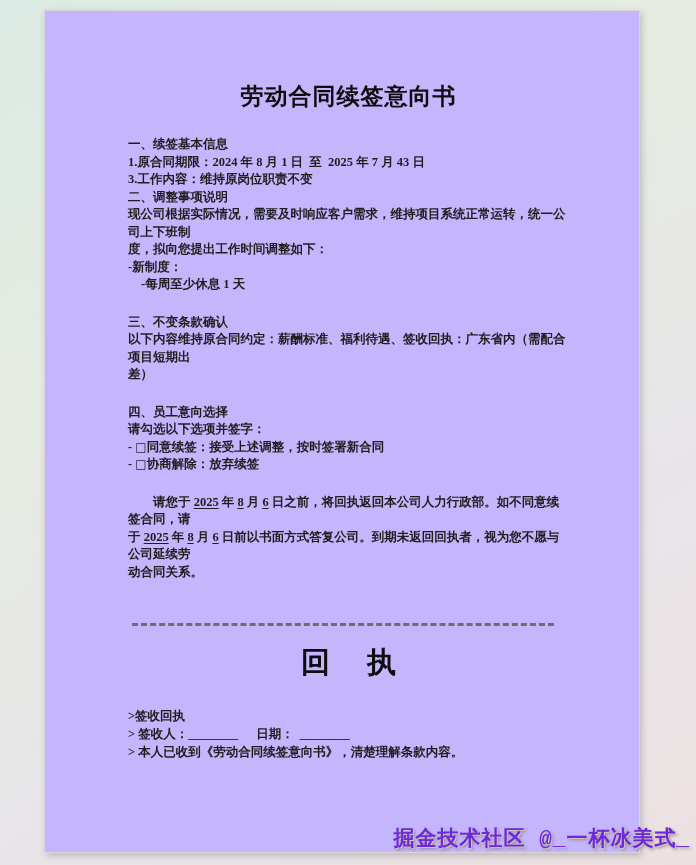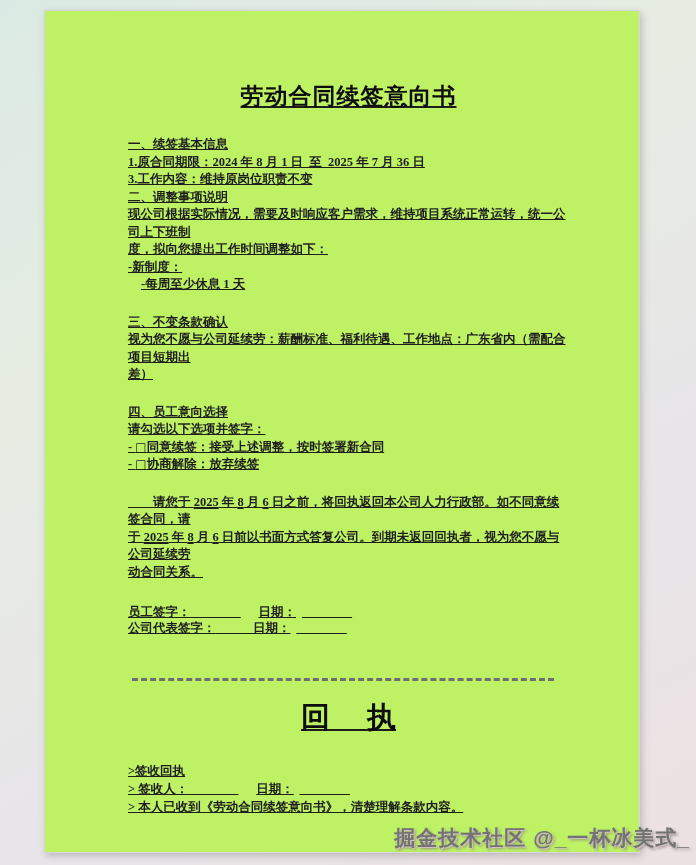--- a/index.html
+++ b/index.html
@@ -6,26 +6,25 @@
   html, body { width: 696px; height: 865px; overflow: hidden; }
   body {
     position: relative;
     font-family: "Liberation Serif", "DejaVu Serif", serif;
     background: linear-gradient(150deg, #dbeae4 0%, #e6ece2 32%, #e8e5e9 68%, #ece1e1 100%);
   }
   .page {
     position: absolute;
     left: 44px; top: 10px;
     width: 596px; height: 843px;
-    background: #bef264;
+    background: #c4b5fd;
     border: 1px solid #d8d6d8;
     box-shadow: 2px 3px 7px rgba(110,105,115,0.35);
     padding: 72px 70px 0 83px;
     color: #1e1e1e;
-    text-decoration: underline;
   }
   .doc-title {
     font-family: "Liberation Sans", "DejaVu Sans", sans-serif;
     font-size: 23px;
     font-weight: 700;
     color: #0d0d0d;
     text-align: center;
     line-height: 26px;
     letter-spacing: 1px;
     white-space: pre;
@@ -81,75 +80,71 @@
   .receipt-block { margin-top: 32px; }
   .receipt-line {
     font-weight: 600;
     font-size: 12.5px;
     line-height: 18px;
     white-space: pre;
   }
   .watermark {
     position: absolute;
     right: 6px; bottom: 13px;
-    font-family: Liberation Sans, sans-serif;
+    font-family: Liberation Mono, monospace;
     font-size: 21px;
     font-weight: 600;
     letter-spacing: 1px;
-    color: #737373;
+    color: #6d28d9;
     text-shadow: 1px 1px 0 #cfc2c2, 2px 2px 3px rgba(140,125,125,0.85);
     white-space: pre;
     z-index: 5;
     text-align: center;
   }
 </style>
 </head>
 <body>
 
 <div class="page">
 
   <h1 class="doc-title">劳动合同续签意向书</h1>
 
   <div class="section first">
     <div class="heading">一、续签基本信息</div>
-    <div class="line">1.原合同期限：2024 年 8 月 1 日  至  2025 年 7 月 36 日</div>
+    <div class="line">1.原合同期限：2024 年 8 月 1 日  至  2025 年 7 月 43 日</div>
     <div class="line">3.工作内容：维持原岗位职责不变</div>
   </div>
 
   <div class="section">
     <div class="heading">二、调整事项说明</div>
     <div class="para">现公司根据实际情况，需要及时响应客户需求，维持项目系统正常运转，统一公司上下班制
 度，拟向您提出工作时间调整如下：</div>
     <div class="line">-新制度：</div>
     <div class="line indent1">-每周至少休息 1 天</div>
   </div>
 
   <div class="section tight">
     <div class="heading">三、不变条款确认</div>
-    <div class="para">视为您不愿与公司延续劳：薪酬标准、福利待遇、工作地点：广东省内（需配合项目短期出
+    <div class="para">以下内容维持原合同约定：薪酬标准、福利待遇、签收回执：广东省内（需配合项目短期出
 差）</div>
   </div>
 
   <div class="section tight">
     <div class="heading">四、员工意向选择</div>
     <div class="line">请勾选以下选项并签字：</div>
     <div class="line"><span>- </span><span class="cb">□</span><span>同意续签：接受上述调整，按时签署新合同</span></div>
     <div class="line"><span>- </span><span class="cb">□</span><span>协商解除：放弃续签</span></div>
   </div>
 
   <div class="section tight">
     <div class="para"><span>　　请您于 </span><span class="u">2025</span><span> 年 </span><span class="u">8</span><span> 月 </span><span class="u">6</span><span> 日之前，将回执返回本公司人力行政部。如不同意续签合同，请
 于 </span><span class="u">2025</span><span> 年 </span><span class="u">8</span><span> 月 </span><span class="u">6</span><span> 日前以书面方式答复公司。到期未返回回执者，视为您不愿与公司延续劳
 动合同关系。</span></div>
   </div>
 
-  <div class="sig-block">
-    <div class="sig-row"><span>员工签字：</span><span>________</span><span class="sig-gap"></span><span>日期：</span><span class="sig-gap-sm"></span><span>________</span></div>
-    <div class="sig-row"><span>公司代表签字：</span><span>______</span><span>日期：</span><span class="sig-gap-sm"></span><span>________</span></div>
-  </div>
 
   <hr class="cut-line">
 
   <div class="receipt-title">回　 执</div>
 
   <div class="receipt-block">
     <div class="receipt-line heading">&gt;签收回执</div>
     <div class="receipt-line"><span>&gt; 签收人：</span><span>________</span><span class="sig-gap"></span><span>日期：</span><span class="sig-gap-sm"></span><span>________</span></div>
     <div class="receipt-line">&gt; 本人已收到《劳动合同续签意向书》，清楚理解条款内容。</div>
   </div>

